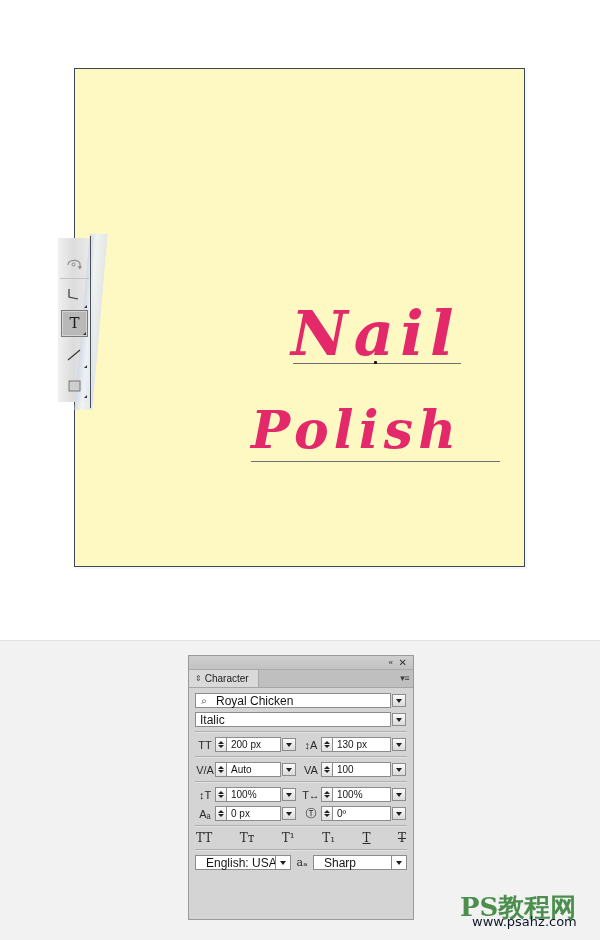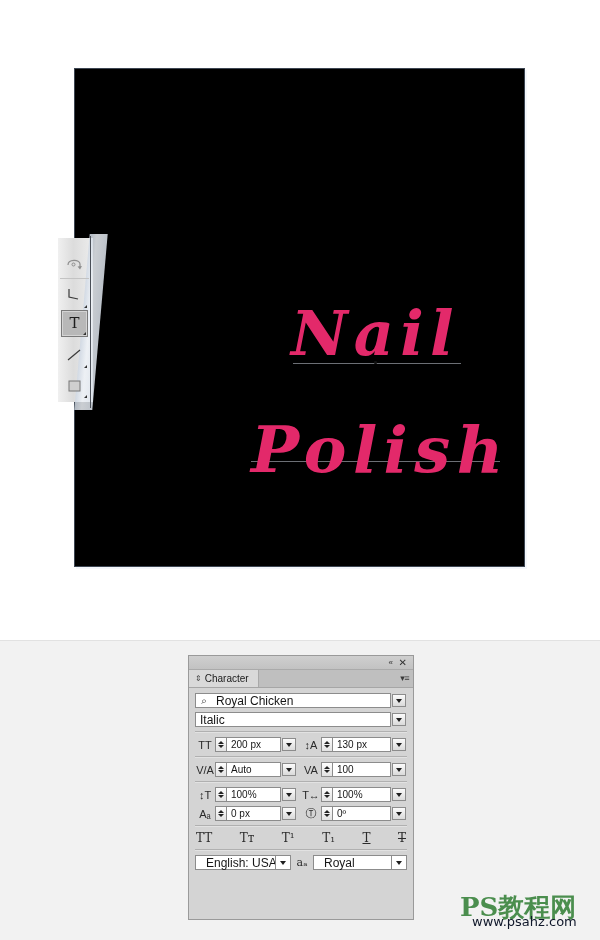--- a/index.html
+++ b/index.html
@@ -12,21 +12,21 @@
   }
   
   #stage{
     position:absolute;left:0;top:0;width:600px;height:640px;
     background:#ffffff;
     border-bottom:1px solid #e2e2e2;
   }
   
   #artboard{
     position:absolute;left:74px;top:68px;width:451px;height:499px;
-    background:#000000;
+    background:#fef9c3;
     border:1px solid #3d4652;
     box-sizing:border-box;
   }
   
   #artboard-shade{
     position:absolute;left:76px;top:70px;width:451px;height:499px;
     background:#f4f7fb;
     z-index:0;
   }
   
@@ -35,21 +35,21 @@
     color:#e3296a;
     font-family:"DejaVu Serif", serif;
     font-style:italic;
     font-weight:700;
     white-space:nowrap;
     letter-spacing:0.10em;
     z-index:3;
     user-select:none;
   }
   #art-line-1{left:216px;top:228px;font-size:62px;}
-  #art-line-2{left:176px;top:330px;font-size:64px;margin-top:13px;}
+  #art-line-2{left:176px;top:330px;font-size:52px;}
   .baseline{
     position:absolute;height:0;border-top:1px solid #6c6f75;z-index:2;
   }
   #baseline-1{left:218px;top:294px;width:168px;}
   #baseline-2{left:176px;top:392px;width:249px;}
   #anchor-point{
     position:absolute;left:299px;top:292px;width:3px;height:3px;
     background:#111;z-index:4;border-radius:1px;
   }
   
@@ -496,21 +496,21 @@
 
   <div id="bottom-row">
     <div class="combo small" style="flex:0 0 96px">
       <span class="val" style="text-align:center">English: USA</span>
       <div class="arrow-btn" style="border:none;border-left:1px solid #8c8c8c;background:none;height:13px;">
         <span class="caret"></span>
       </div>
     </div>
     <span id="aa-glyph">aₐ</span>
     <div class="combo small" style="flex:1">
-      <span class="val">Royal</span>
+      <span class="val">Sharp</span>
       <div class="arrow-btn" style="border:none;border-left:1px solid #8c8c8c;background:none;height:13px;">
         <span class="caret"></span>
       </div>
     </div>
   </div>
 </div>
 
 <div id="watermark">
   <div id="wm-psahz">PS教程网</div>
   <div id="wm-url">www.psahz.com</div>

